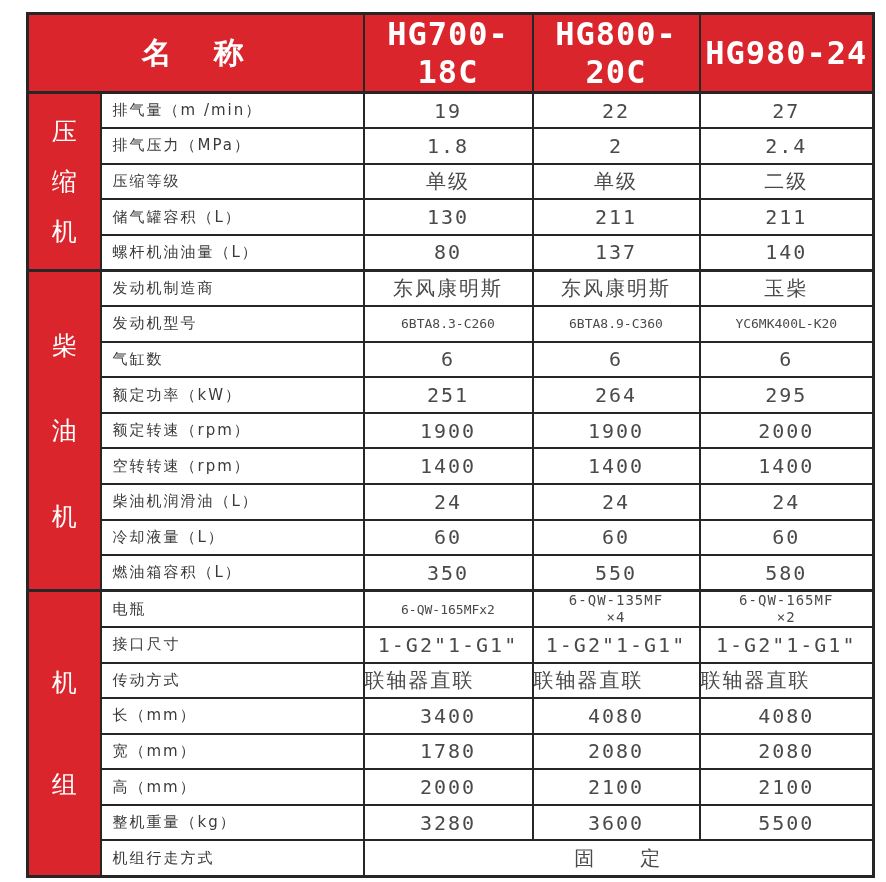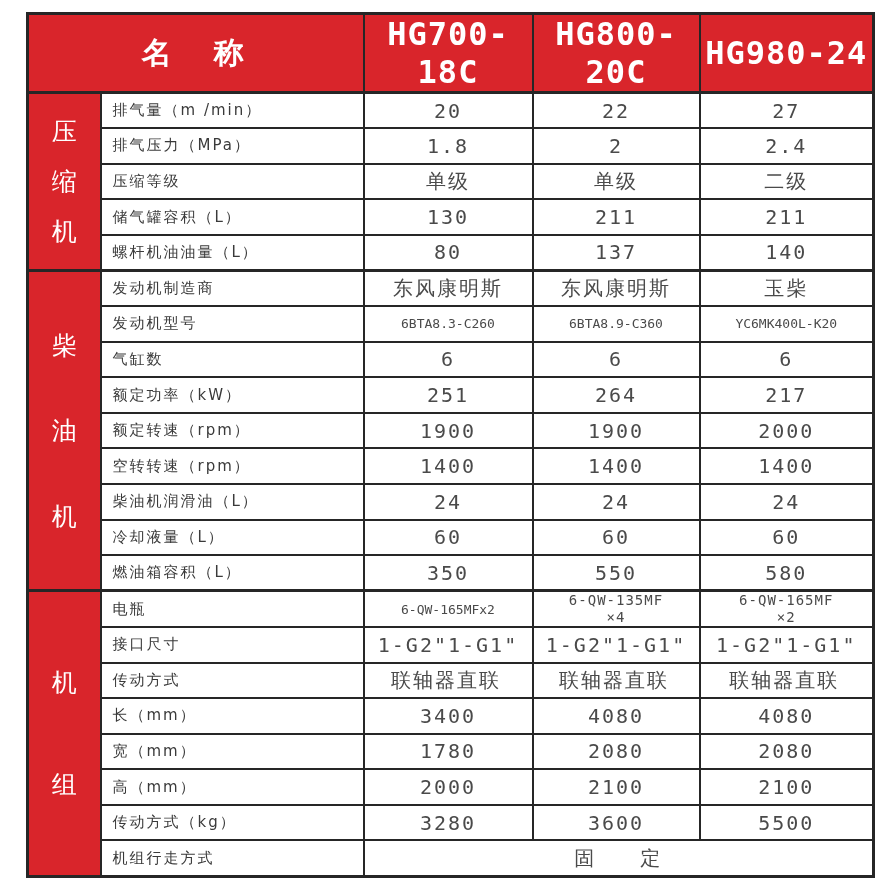--- a/index.html
+++ b/index.html
@@ -51,21 +51,21 @@
     font-weight:500;white-space:nowrap;
   }
   td.value-cell{
     color:var(--value);text-align:center;vertical-align:middle;
     font-family:"DejaVu Sans Mono",monospace;
     font-size:20px;letter-spacing:2px;white-space:nowrap;
   }
   td.value-cell.cjk{font-family:"DejaVu Sans",sans-serif;letter-spacing:2px;}
   td.value-cell.tight{letter-spacing:0;font-size:13px;}
   td.value-cell.small{font-size:14px;letter-spacing:1px;white-space:pre-line;line-height:1.2;}
-  td.value-cell.alignright{text-align:center;padding-right:4px;margin-left:8px;}
+  td.value-cell.alignright{text-align:left;padding-right:4px;margin-left:8px;}
   tr.section-start td{border-top:3px solid var(--border);}
 </style>
 </head>
 <body>
 
 <div class="table-wrap">
   <table class="spec-table">
     <colgroup>
       <col style="width:73px">
       <col style="width:263px">
@@ -84,21 +84,21 @@
     <tbody>
         <tr class="section-start">
           <td class="group-cell" rowspan="5">
             <div class="group-inner">
               <span>压</span>
               <span>缩</span>
               <span>机</span>
             </div>
           </td>
           <td class="label-cell">排气量（m /min）</td>
-          <td class="value-cell">20</td>
+          <td class="value-cell">19</td>
           <td class="value-cell">22</td>
           <td class="value-cell">27</td>
         </tr>
         <tr>
           <td class="label-cell">排气压力（MPa）</td>
           <td class="value-cell">1.8</td>
           <td class="value-cell">2</td>
           <td class="value-cell">2.4</td>
         </tr>
         <tr>
@@ -141,21 +141,21 @@
         <tr>
           <td class="label-cell">气缸数</td>
           <td class="value-cell">6</td>
           <td class="value-cell">6</td>
           <td class="value-cell">6</td>
         </tr>
         <tr>
           <td class="label-cell">额定功率（kW）</td>
           <td class="value-cell">251</td>
           <td class="value-cell">264</td>
-          <td class="value-cell">217</td>
+          <td class="value-cell">295</td>
         </tr>
         <tr>
           <td class="label-cell">额定转速（rpm）</td>
           <td class="value-cell">1900</td>
           <td class="value-cell">1900</td>
           <td class="value-cell">2000</td>
         </tr>
         <tr>
           <td class="label-cell">空转转速（rpm）</td>
           <td class="value-cell">1400</td>
@@ -218,21 +218,21 @@
           <td class="value-cell">2080</td>
           <td class="value-cell">2080</td>
         </tr>
         <tr>
           <td class="label-cell">高（mm）</td>
           <td class="value-cell">2000</td>
           <td class="value-cell">2100</td>
           <td class="value-cell">2100</td>
         </tr>
         <tr>
-          <td class="label-cell">传动方式（kg）</td>
+          <td class="label-cell">整机重量（kg）</td>
           <td class="value-cell">3280</td>
           <td class="value-cell">3600</td>
           <td class="value-cell">5500</td>
         </tr>
         <tr>
           <td class="label-cell">机组行走方式</td>
           <td class="value-cell cjk" colspan="3">固　　定</td>
         </tr>
       </tbody>
   </table>

